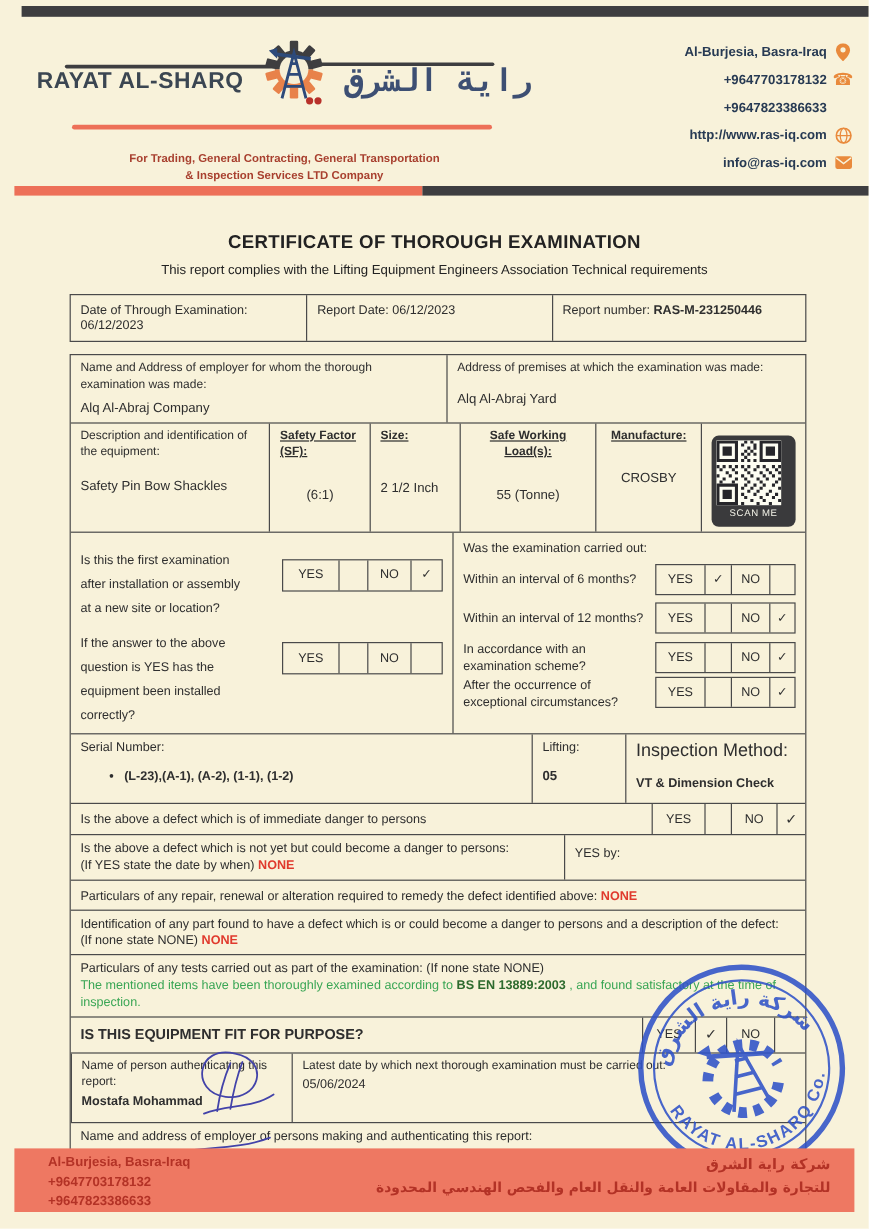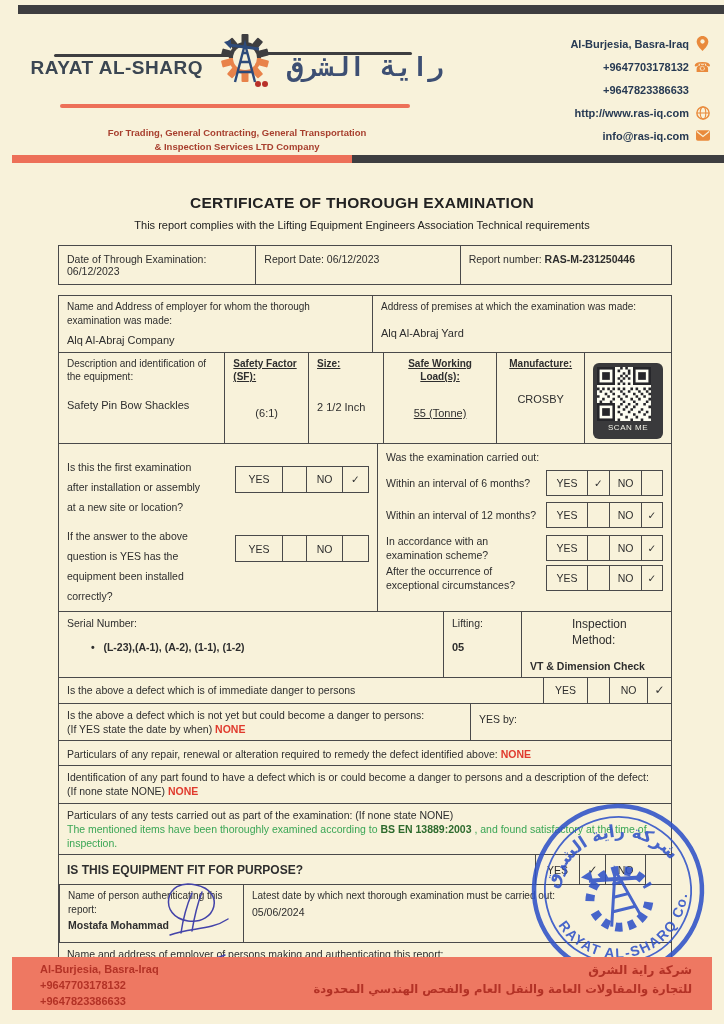--- a/index.html
+++ b/index.html
@@ -217,21 +217,21 @@
       <div class="cell bl ctr" style="width:84px;">
         <div class="hdr-u" style="text-align:left;">Safety Factor (SF):</div>
         <div class="val" style="margin-top:22px;">(6:1)</div>
       </div>
       <div class="cell bl" style="width:75px;">
         <div class="hdr-u">Size:</div>
         <div class="val" style="margin-top:30px;">2 1/2 Inch</div>
       </div>
       <div class="cell bl ctr" style="width:114px;">
         <div class="hdr-u">Safe Working Load(s):</div>
-        <div class="val" style="margin-top:22px;text-decoration:underline;">55 (Tonne)</div>
+        <div class="val" style="margin-top:22px;">55 (Tonne)</div>
       </div>
       <div class="cell bl ctr" style="width:88px;">
         <div class="hdr-u">Manufacture:</div>
         <div class="val" style="margin-top:22px;">CROSBY</div>
       </div>
       <div class="cell bl flex1">
         <div class="qr-frame">
           <svg class="qr-svg" viewBox="0 0 21 21">
             <g fill="#26262a">
               <path d="M0 0h7v7H0z"></path>
@@ -311,21 +311,21 @@
         </div>
         <div style="display:flex;align-items:center;gap:6px;margin-bottom:2px;">
           <div class="flex1" style="font-size:10.5px;">In accordance with an examination scheme?</div>
           <div class="ynbox sm">
             <div class="c sw40">YES</div>
             <div class="c sw22 mark"></div>
             <div class="c sw32">NO</div>
             <div class="c sw20 mark">✓</div>
           </div>
         </div>
-        <div style="display:flex;align-items:center;gap:6px;">
+        <div style="display:flex;align-items:flex-start;gap:6px;">
           <div class="flex1" style="font-size:10.5px;">After the occurrence of exceptional circumstances?</div>
           <div class="ynbox sm">
             <div class="c sw40">YES</div>
             <div class="c sw22 mark"></div>
             <div class="c sw32">NO</div>
             <div class="c sw20 mark">✓</div>
           </div>
         </div>
       </div>
     </div>
@@ -336,21 +336,21 @@
         <div style="margin:10px 0 0 24px;font-weight:bold;font-size:10.5px;">
           <span>•</span>&nbsp;&nbsp;
           <span>(L-23),(A-1), (A-2), (1-1), (1-2)</span>
         </div>
       </div>
       <div class="cell bl" style="width:78px;">
         <div class="lbl" style="font-size:10.5px;">Lifting:</div>
         <div class="bold" style="margin-top:10px;font-size:11px;">05</div>
       </div>
       <div class="cell bl" style="width:150px;">
-        <div class="lbl" style="font-size:12px;margin-left:42px;">Inspection Method:</div>
+        <div class="lbl" style="font-size:15px;">Inspection Method:</div>
         <div class="bold" style="margin-top:10px;font-size:10.5px;">VT &amp; Dimension Check</div>
       </div>
     </div>
 
     <div class="trow flexr" style="min-height:26px;">
       <div class="cell flex1" style="display:flex;align-items:center;">Is the above a defect which is of immediate danger to persons</div>
       <div class="cell bl yn-int" style="width:44px;">YES</div>
       <div class="cell bl yn-int mark" style="width:22px;"></div>
       <div class="cell bl yn-int" style="width:38px;">NO</div>
       <div class="cell bl yn-int mark" style="width:24px;">✓</div>

